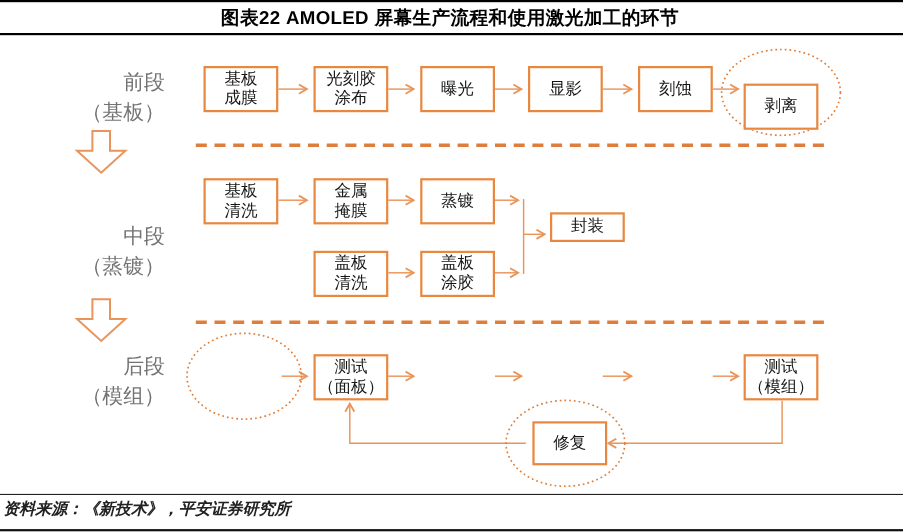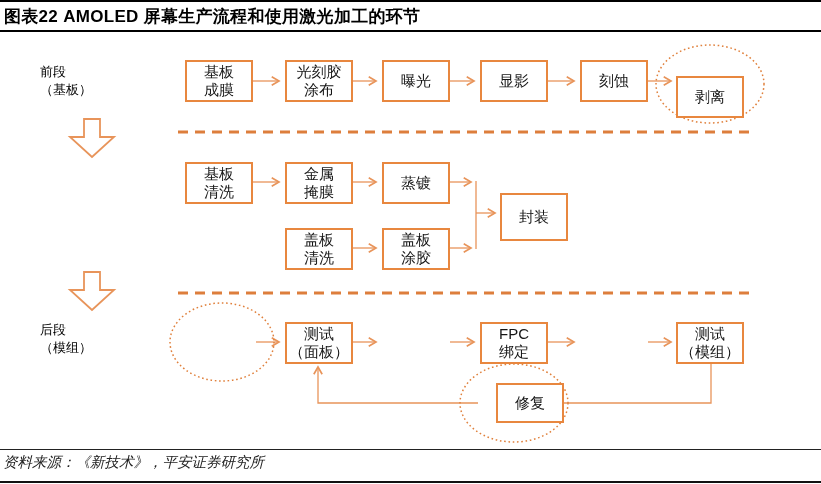--- a/index.html
+++ b/index.html
@@ -9,37 +9,38 @@
   }
   .rule{position:absolute;left:0;width:821px;background:#000;}
   #rule-top{top:0;height:2px;}
   #rule-title{top:30px;height:2px;}
   #rule-foot-top{top:449px;height:1px;background:#222;}
   #rule-bottom{top:481px;height:2px;background:#111;}
   #title{
     position:absolute;left:4px;top:5px;width:810px;
     font-size:17px;font-weight:bold;letter-spacing:0.3px;color:#000;
     white-space:nowrap;
+    text-align:center;
   }
   #source{
     position:absolute;left:3px;top:453px;width:600px;
     font-family:"Liberation Serif",serif;font-style:italic;
-    font-size:14.5px;color:#222;
+    font-size:14.5px;color:#222;font-weight:bold;
   }
   svg#wires{position:absolute;left:0;top:0;pointer-events:none;}
   .box{
     position:absolute;box-sizing:border-box;height:42px;width:68px;
     border:2px solid #E8873F;background:#fff;
     display:flex;align-items:center;justify-content:center;
     text-align:center;white-space:pre-line;
     font-size:15px;line-height:1.22;color:#151515;
   }
   .stage-label{
-    position:absolute;left:40px;width:110px;text-align:left;
-    font-size:13px;line-height:1.4;color:#000000;white-space:pre-line;
+    position:absolute;left:40px;width:110px;text-align:right;
+    font-size:19px;line-height:1.4;color:#737373;white-space:pre-line;
   }
 </style>
 </head>
 <body>
 
 <div id="figure">
 
   <div class="rule" id="rule-top"></div>
   <div id="title">图表22   AMOLED 屏幕生产流程和使用激光加工的环节</div>
   <div class="rule" id="rule-title"></div>
@@ -93,20 +94,22 @@
 
     <g fill="none" stroke="#E0803C" stroke-width="1.5" stroke-dasharray="1.6 2.7">
       <ellipse cx="710" cy="84" rx="54" ry="39"></ellipse>
       <ellipse cx="222" cy="342" rx="52" ry="39"></ellipse>
       <ellipse cx="514" cy="403" rx="54" ry="39"></ellipse>
     </g>
   </svg>
 
   <div class="stage-label" style="top:63px">前段
 （基板）</div>
+  <div class="stage-label" style="top:203px">中段
+（蒸镀）</div>
   <div class="stage-label" style="top:321px">后段
 （模组）</div>
 
   <div class="box" style="left:185px;top:60px">基板
 成膜</div>
   <div class="box" style="left:382px;top:60px">曝光</div>
   <div class="box" style="left:285px;top:60px">光刻胶
 涂布</div>
   <div class="box" style="left:580px;top:60px">刻蚀</div>
   <div class="box" style="left:480px;top:60px">显影</div>
@@ -114,27 +117,25 @@
 
   <div class="box" style="left:185px;top:162px">基板
 清洗</div>
   <div class="box" style="left:285px;top:162px">金属
 掩膜</div>
   <div class="box" style="left:382px;top:162px">蒸镀</div>
   <div class="box" style="left:285px;top:228px">盖板
 清洗</div>
   <div class="box" style="left:382px;top:228px">盖板
 涂胶</div>
-  <div class="box" style="left:500px;top:193px;height:48px">封装</div>
+  <div class="box" style="left:500px;top:193px;height:27px">封装</div>
 
   <div class="box" style="left:285px;top:322px">测试
 （面板）</div>
-  <div class="box" style="left:480px;top:322px">FPC
-绑定</div>
   <div class="box" style="left:676px;top:322px">测试
 （模组）</div>
-  <div class="box" style="left:496px;top:383px;height:40px">修复</div>
+  <div class="box" style="left:484px;top:383px;height:40px">修复</div>
 
   <div class="rule" id="rule-foot-top"></div>
   <div id="source">资料来源：《新技术》，平安证券研究所</div>
   <div class="rule" id="rule-bottom"></div>
 
 </div>
 
 </body></html>

